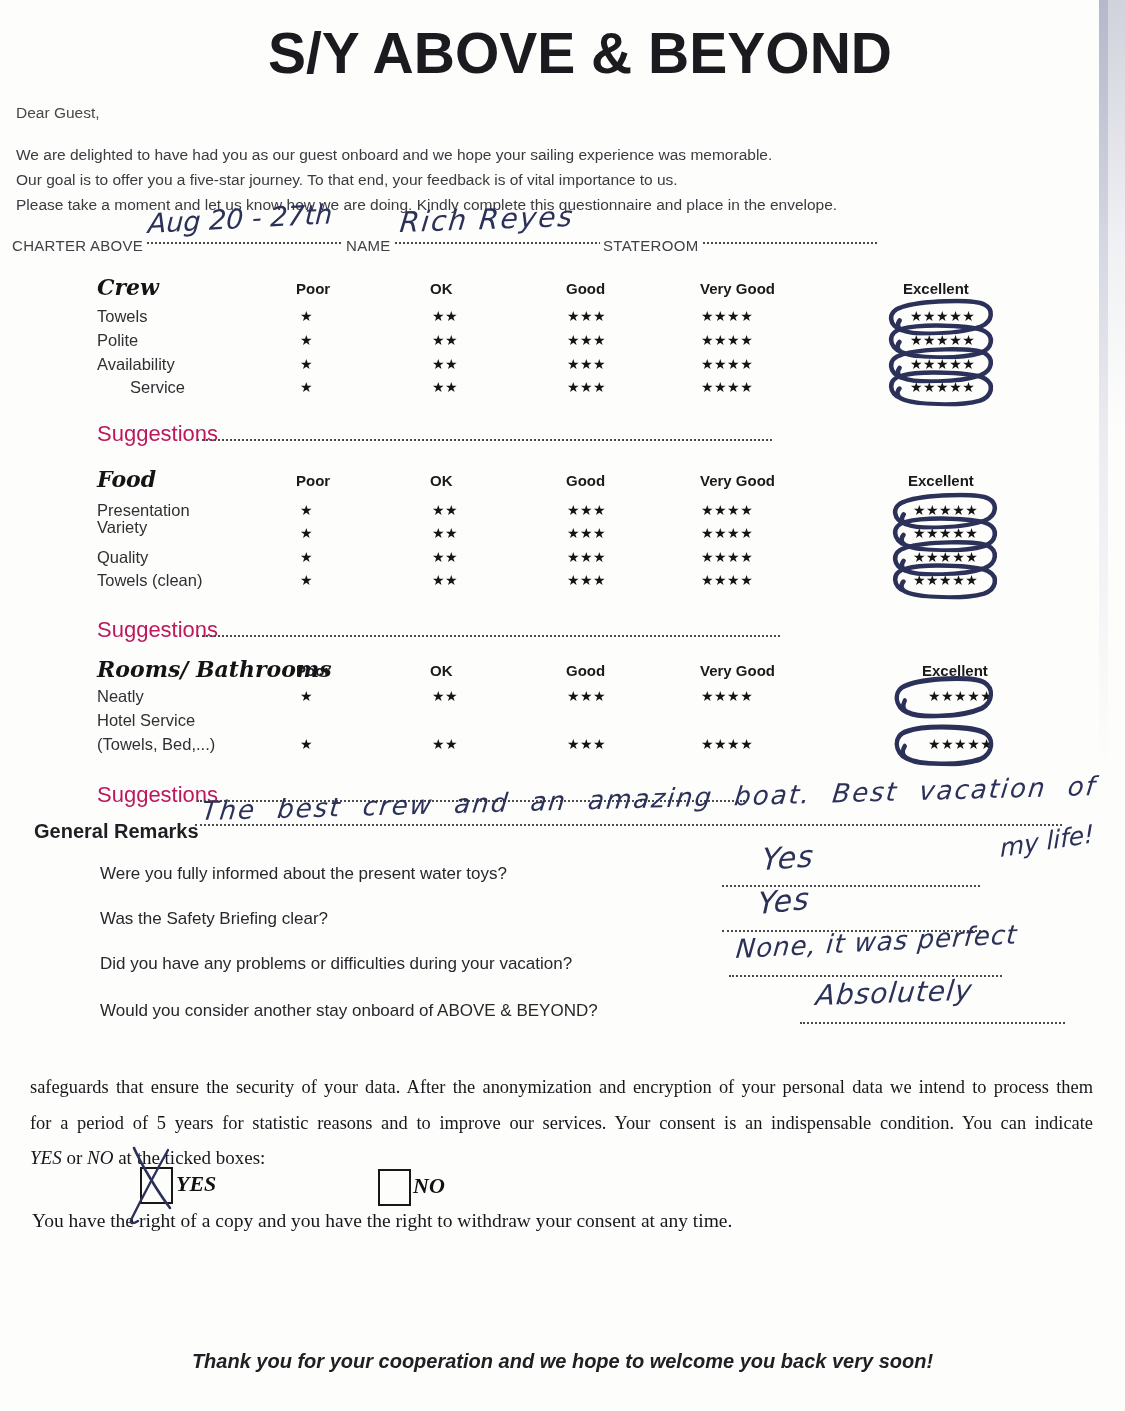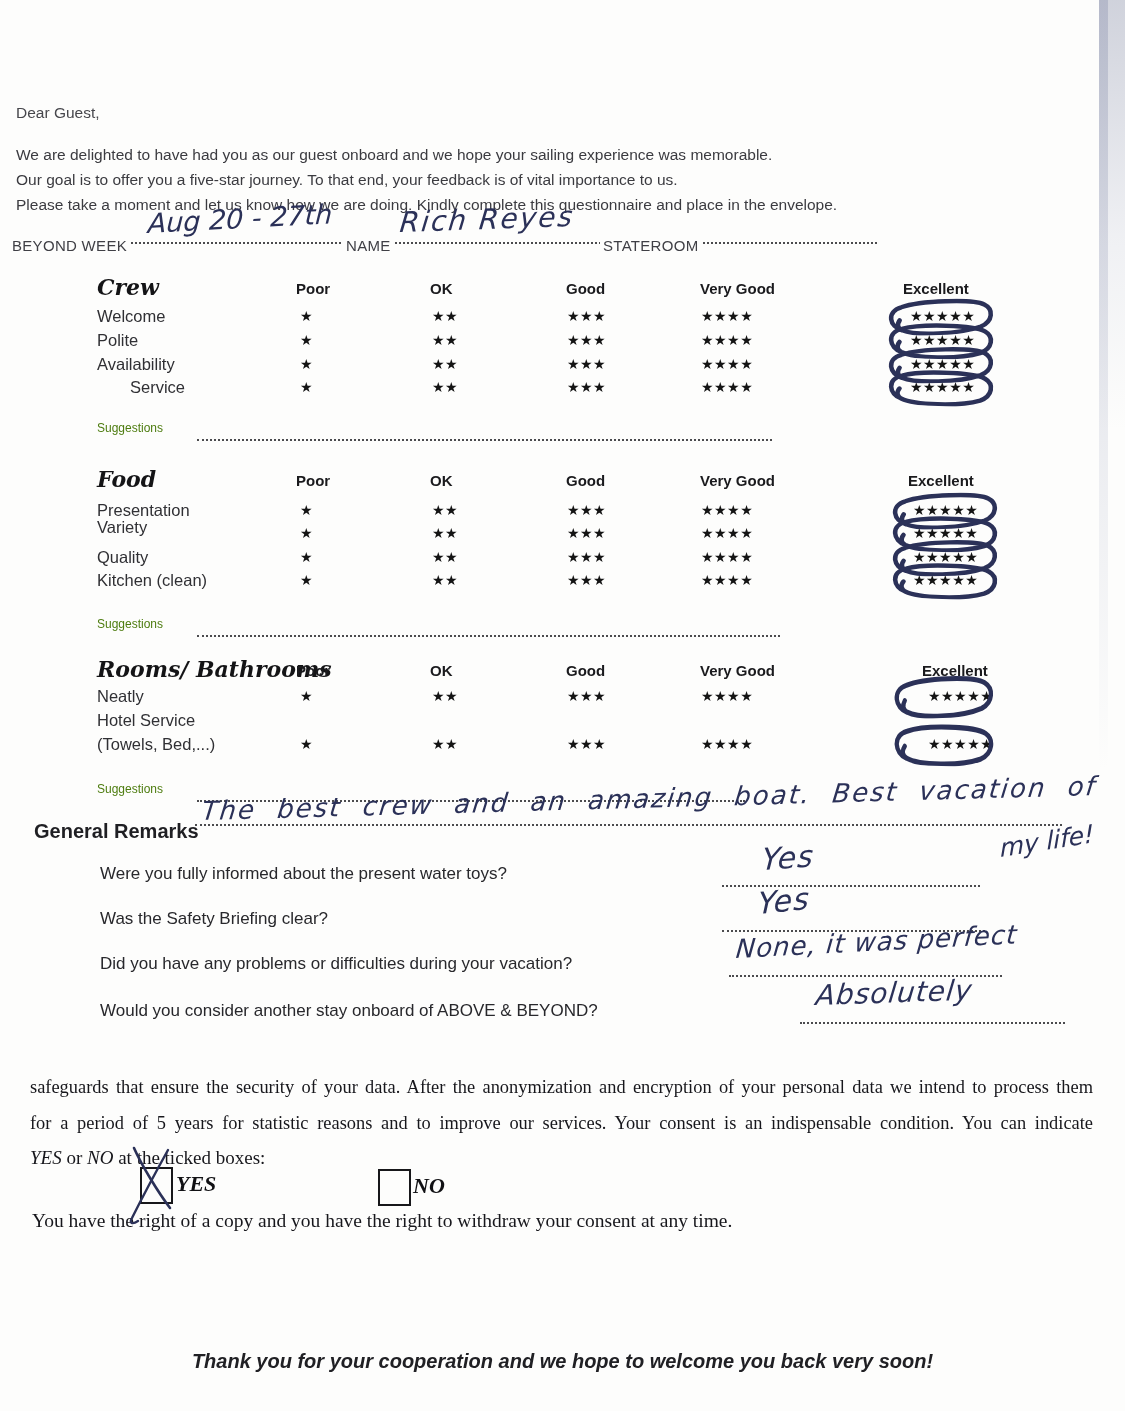--- a/index.html
+++ b/index.html
@@ -21,21 +21,21 @@
     position:absolute;font-family:"DejaVu Sans",sans-serif;font-style:italic;
     color:#2b3158;white-space:nowrap;transform-origin:left center;z-index:3;
   }
   .sec-title{
     position:absolute;font-family:"DejaVu Serif",serif;font-weight:bold;font-style:italic;
     font-size:22px;color:#141416;white-space:nowrap;
   }
   .colhead{position:absolute;font-weight:bold;font-size:15px;color:#1a1a1d;white-space:nowrap;}
   .row-label{position:absolute;font-size:16.5px;color:#303034;white-space:nowrap;}
   .star{position:absolute;font-family:"DejaVu Sans",sans-serif;font-size:14px;letter-spacing:0.5px;color:#141414;white-space:nowrap;}
-  .sug-label{position:absolute;font-size:12px;color:#4d7c0f;}
+  .sug-label{position:absolute;font-size:22px;color:#be185d;}
   .q-label{position:absolute;left:100px;font-size:17px;color:#28282c;white-space:nowrap;}
   .remarks-label{position:absolute;left:34px;top:820px;font-size:20px;font-weight:bold;color:#1f1f23;}
   .serif-line{
     position:absolute;left:30px;width:1063px;
     font-family:"Liberation Serif",serif;font-size:18.4px;color:#17171c;
     text-align:justify;text-align-last:justify;white-space:normal;
   }
   .tick-line{position:absolute;left:30px;top:1147px;font-family:"Liberation Serif",serif;font-size:19px;color:#17171c;}
   .tick-line .it{font-style:italic;}
   .checkbox{position:absolute;width:29px;height:33px;border:2.5px solid #17171a;background:transparent;}
@@ -56,41 +56,42 @@
   }
 </style>
 </head>
 <body>
 
 <div class="page" id="page">
 
   <div class="artifact-band"></div>
   <div class="artifact-streak"></div>
 
+  <div class="page-title">S/Y ABOVE &amp; BEYOND</div>
   <div class="greeting">Dear Guest,</div>
   <div class="intro-line" style="top:146px">We are delighted to have had you as our guest onboard and we hope your sailing experience was memorable.</div>
   <div class="intro-line" style="top:171px">Our goal is to offer you a five-star journey. To that end, your feedback is of vital importance to us.</div>
   <div class="intro-line" style="top:196px">Please take a moment and let us know how we are doing. Kindly complete this questionnaire and place in the envelope.</div>
 
   <div class="dots" style="left:122px;top:241px;width:755px"></div>
-  <div class="charter-label" style="left:12px;top:237px;padding-left:0">BEYOND WEEK</div>
+  <div class="charter-label" style="left:12px;top:237px;padding-left:0">CHARTER ABOVE</div>
   <div class="hand" style="left: 148px; top: 208px; font-size: 27px; transform: rotate(-3deg) skewX(-6deg); color: rgb(43, 49, 88);">Aug 20 - 27th</div>
   <div class="charter-label" style="left:343px;top:237px">NAME</div>
   <div class="hand" style="left: 400px; top: 206px; font-size: 28px; transform: rotate(-2deg) skewX(-8deg); letter-spacing: 2px; color: rgb(43, 49, 88);">Rich Reyes</div>
   <div class="charter-label" style="left:600px;top:237px">STATEROOM</div>
 
   <div id="rating-sections">
       <div class="abs" style="left: 0px; top: 278px; width: 1125px;">
         <div class="sec-title" style="left: 97px; top: -4px;">Crew</div>
         <div class="colhead" style="left: 296px; top: 2px;">Poor</div>
         <div class="colhead" style="left: 430px; top: 2px;">OK</div>
         <div class="colhead" style="left: 566px; top: 2px;">Good</div>
         <div class="colhead" style="left: 700px; top: 2px;">Very Good</div>
         <div class="colhead" style="left: 903px; top: 2px;">Excellent</div>
-        <div class="row-label" style="left: 97px; top: 29px;">Welcome</div>
+        <div class="row-label" style="left: 97px; top: 29px;">Towels</div>
         <div class="star" style="left: 300px; top: 30px;">★</div>
         <div class="star" style="left: 432px; top: 30px;">★★</div>
         <div class="star" style="left: 567px; top: 30px;">★★★</div>
         <div class="star" style="left: 701px; top: 30px;">★★★★</div>
         <div class="star" style="left: 910px; top: 30px;">★★★★★</div>
         <svg class="ink-svg" width="110" height="36" viewBox="0 0 106 36" preserveAspectRatio="none" style="left: 884px; top: 21px; transform: rotate(-2deg); color: rgb(43, 49, 88);">
           <path d="M17,30 C5,26 2,11 17,7 C35,1 86,1 97,7 C106,12 105,24 93,29 C72,36 30,36 17,30 C13,28 12,24 15,20" fill="none" stroke="currentColor" stroke-width="4.4" stroke-linecap="round"></path>
         </svg>
         <div class="row-label" style="left: 97px; top: 53px;">Polite</div>
         <div class="star" style="left: 300px; top: 54px;">★</div>
@@ -149,21 +150,21 @@
         </svg>
         <div class="row-label" style="left: 97px; top: 78px;">Quality</div>
         <div class="star" style="left: 300px; top: 79px;">★</div>
         <div class="star" style="left: 432px; top: 79px;">★★</div>
         <div class="star" style="left: 567px; top: 79px;">★★★</div>
         <div class="star" style="left: 701px; top: 79px;">★★★★</div>
         <div class="star" style="left: 913px; top: 79px;">★★★★★</div>
         <svg class="ink-svg" width="110" height="36" viewBox="0 0 106 36" preserveAspectRatio="none" style="left: 888px; top: 70px; transform: rotate(-1.2deg); color: rgb(43, 49, 88);">
           <path d="M17,30 C5,26 2,11 17,7 C35,1 86,1 97,7 C106,12 105,24 93,29 C72,36 30,36 17,30 C13,28 12,24 15,20" fill="none" stroke="currentColor" stroke-width="4.4" stroke-linecap="round"></path>
         </svg>
-        <div class="row-label" style="left: 97px; top: 101px;">Kitchen (clean)</div>
+        <div class="row-label" style="left: 97px; top: 101px;">Towels (clean)</div>
         <div class="star" style="left: 300px; top: 102px;">★</div>
         <div class="star" style="left: 432px; top: 102px;">★★</div>
         <div class="star" style="left: 567px; top: 102px;">★★★</div>
         <div class="star" style="left: 701px; top: 102px;">★★★★</div>
         <div class="star" style="left: 913px; top: 102px;">★★★★★</div>
         <svg class="ink-svg" width="110" height="36" viewBox="0 0 106 36" preserveAspectRatio="none" style="left: 888px; top: 93px; transform: rotate(2.2deg); color: rgb(43, 49, 88);">
           <path d="M17,30 C5,26 2,11 17,7 C35,1 86,1 97,7 C106,12 105,24 93,29 C72,36 30,36 17,30 C13,28 12,24 15,20" fill="none" stroke="currentColor" stroke-width="4.4" stroke-linecap="round"></path>
         </svg>
         <div class="sug-label" style="left: 97px; top: 147px;">Suggestions</div>
         <div class="dots" style="left: 197px; top: 164px; width: 583px;"></div>

